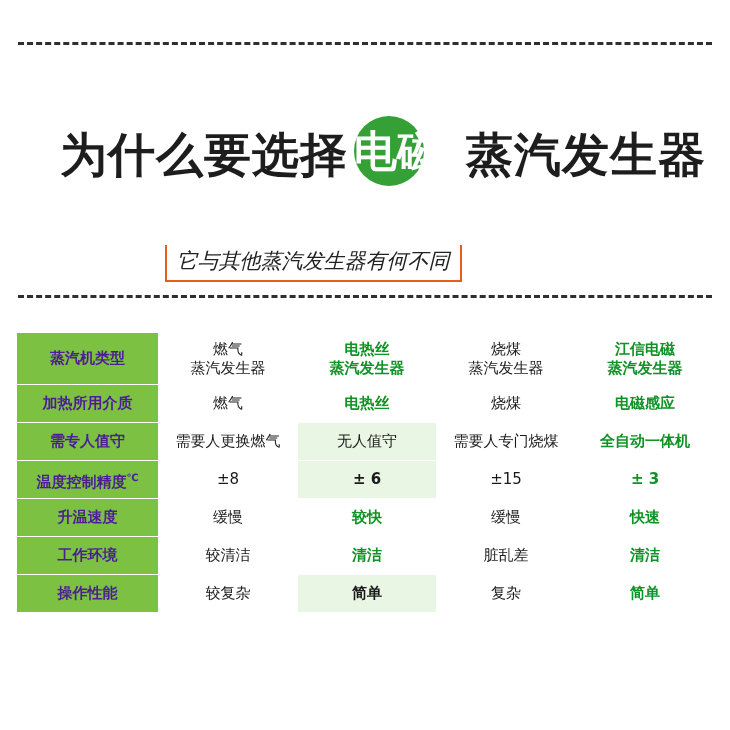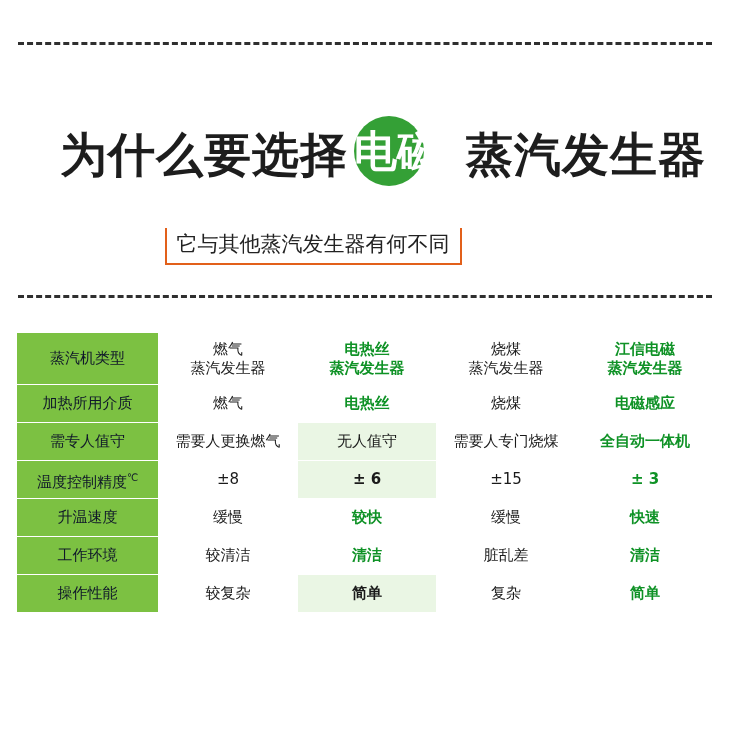--- a/index.html
+++ b/index.html
@@ -64,24 +64,25 @@
     letter-spacing: 0;
   }
   .headline .seg {
     vertical-align: middle;
     margin-left: 36px;
   }
 
   
   .subtitle {
     position: absolute;
-    top: 228px;
+    top: 245px;
     left: 0;
     width: 626px;
     text-align: center;
+    font-style: italic;
   }
   .subtitle span {
     display: inline-block;
     font-size: 21px;
     line-height: 32px;
     color: #222;
     padding: 0 10px 3px 10px;
     border-bottom: 2px solid #e2601a;
     border-left: 2px solid #e2601a;
     border-right: 2px solid #e2601a;
@@ -104,22 +105,22 @@
     text-align: center;
     vertical-align: middle;
     padding: 2px 3px;
     font-size: 15px;
     line-height: 19px;
     height: 38px;
     box-sizing: border-box;
   }
   td.rowhead {
     background: #7cc142;
-    color: #0f172a;
-    font-weight: normal;
+    color: #4c1d95;
+    font-weight: bold;
     font-size: 15px;
     border: 1px solid #ffffff;
     width: 142px;
   }
   td.plain {
     background: #ffffff;
     color: #1a1a1a;
     border: 1px solid #cfcfcf;
   }
   td.tint {

